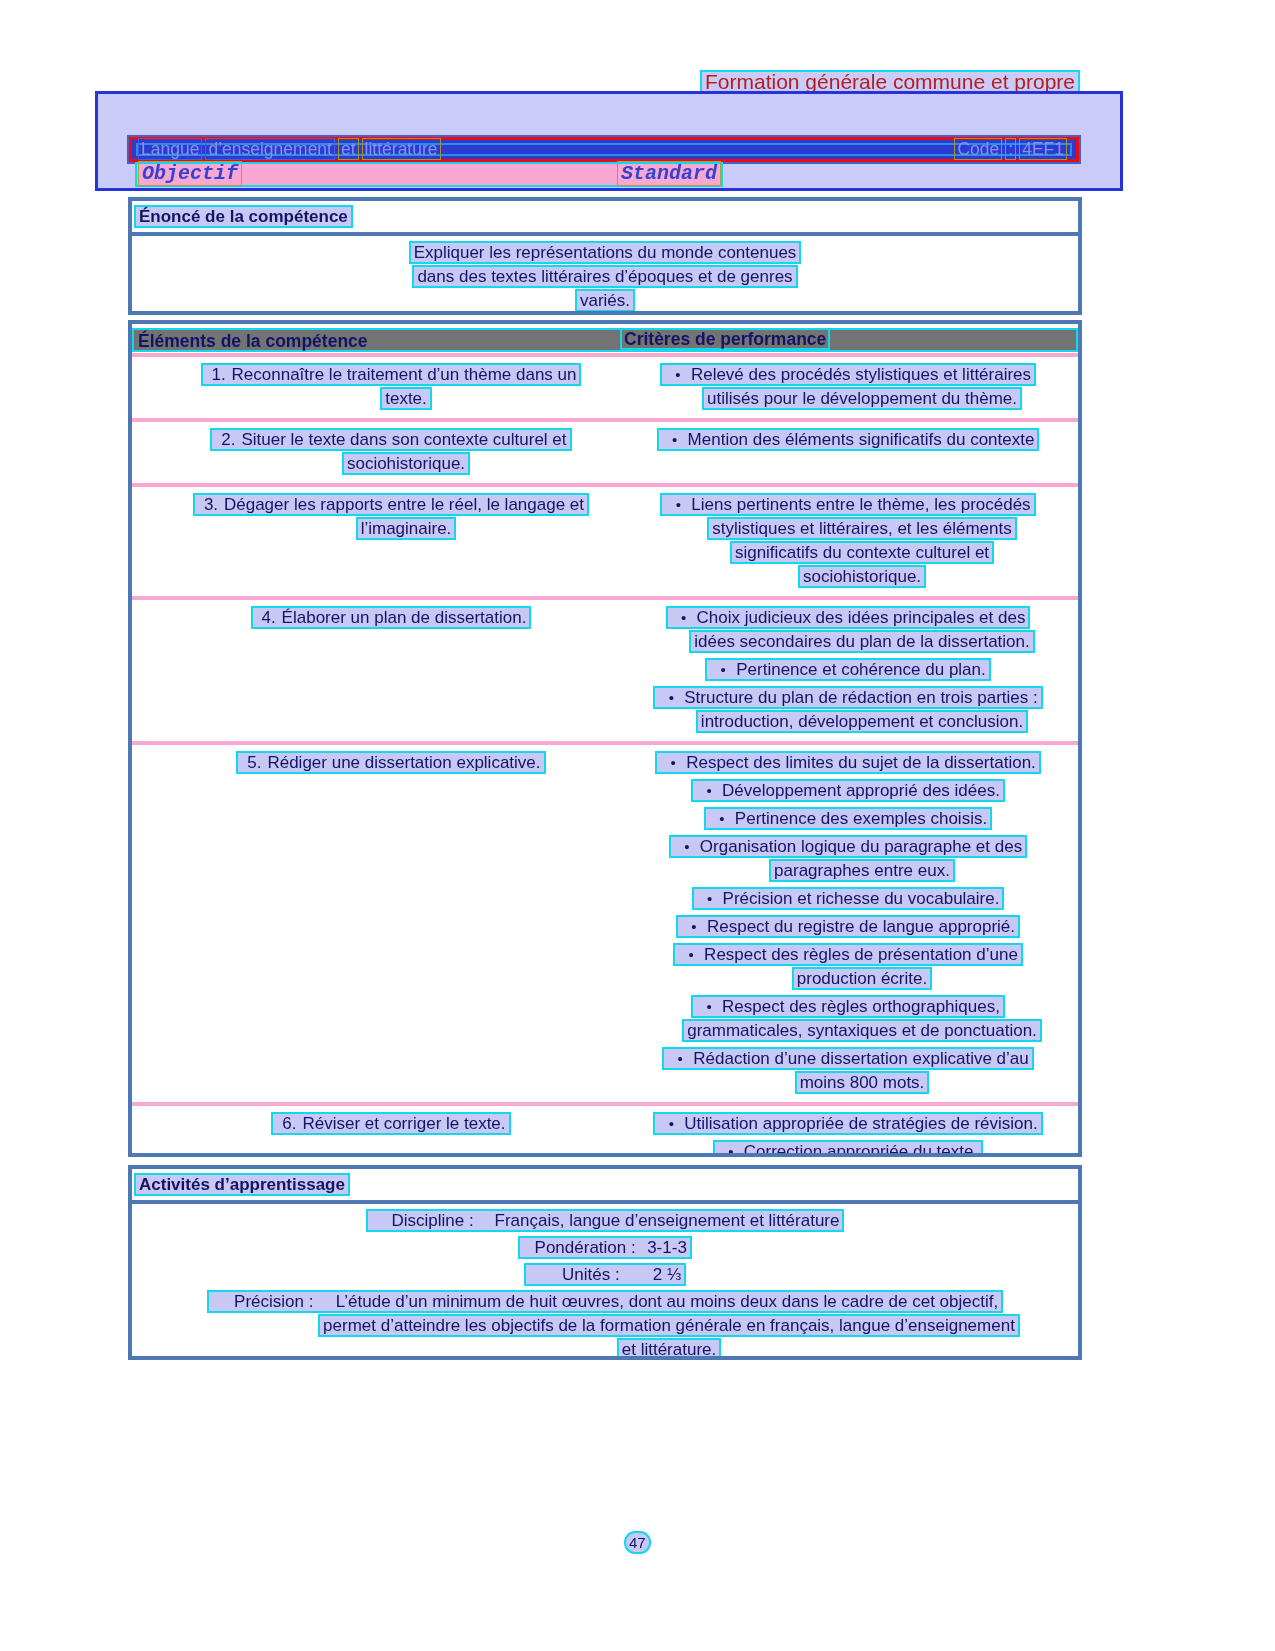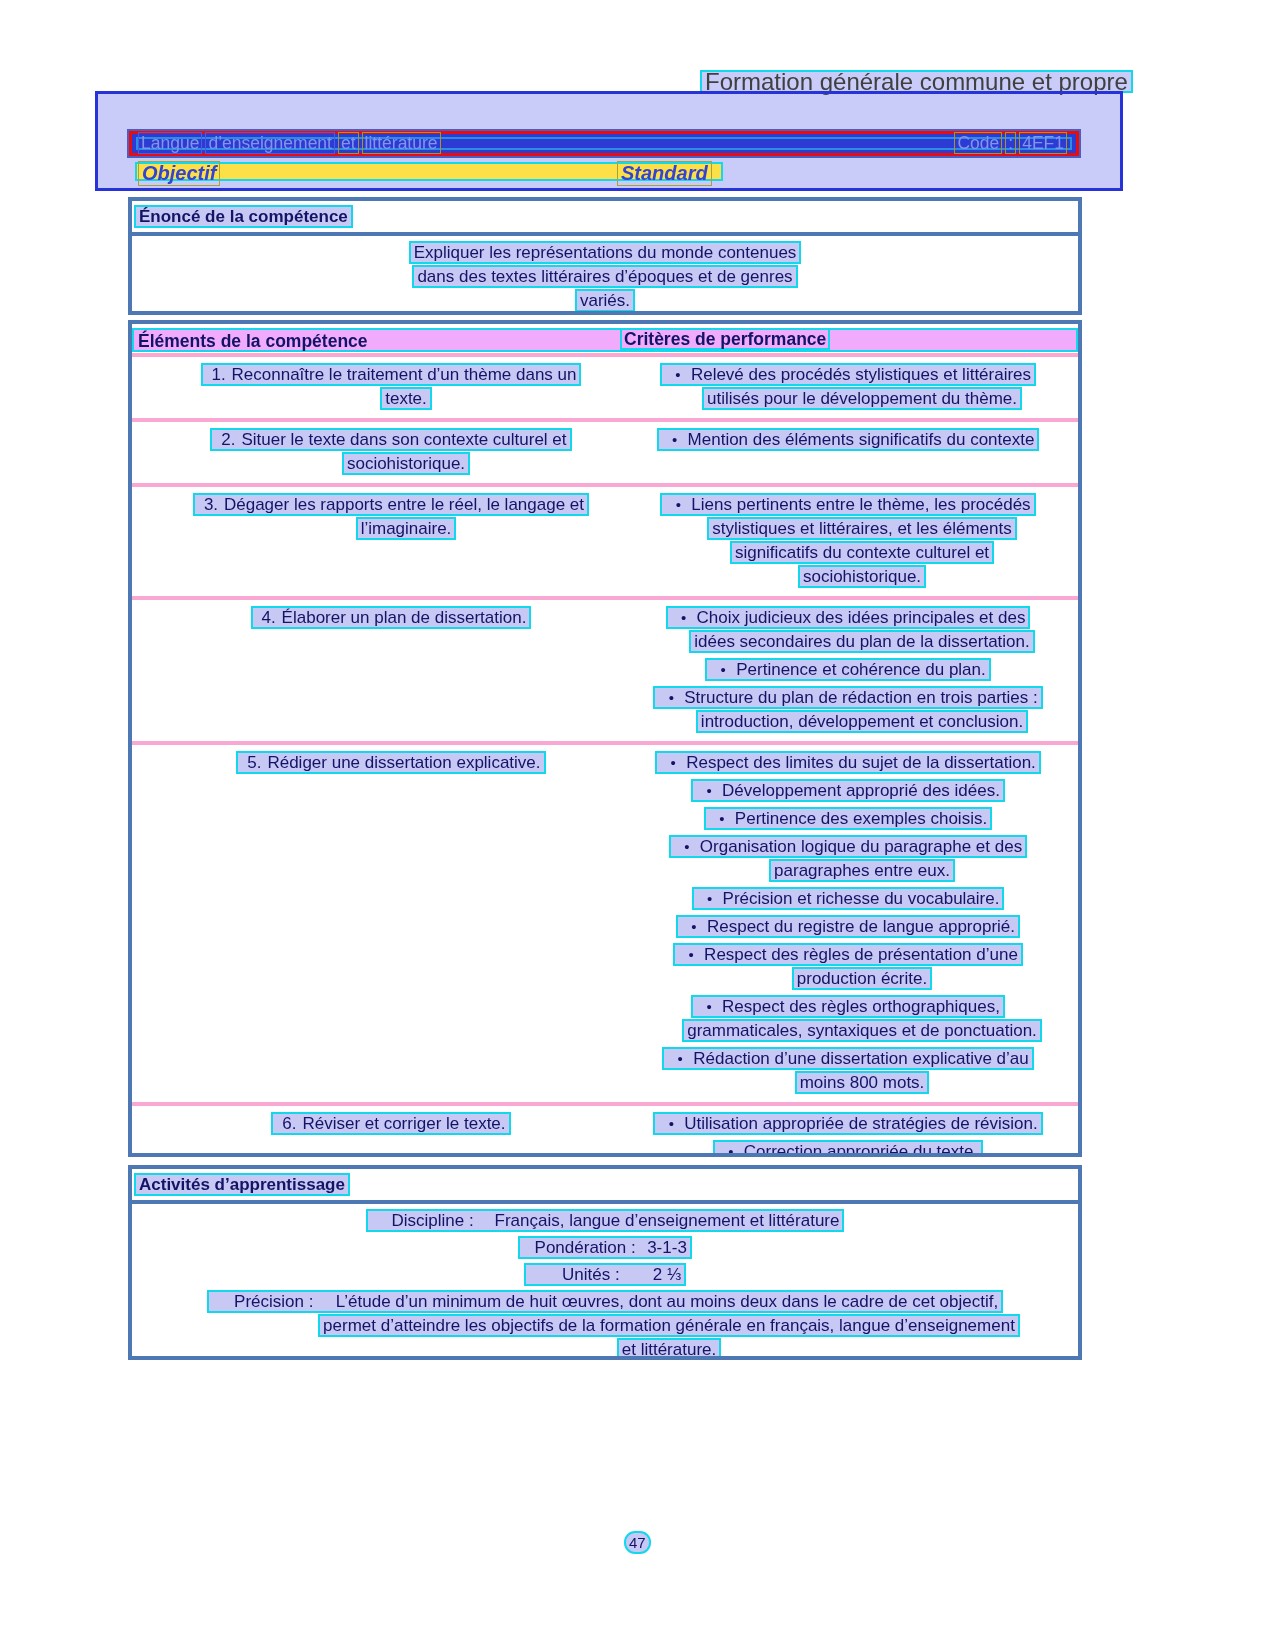--- a/index.html
+++ b/index.html
@@ -7,63 +7,63 @@
         font-family:"Liberation Sans",sans-serif;overflow:hidden;color:#141466;}
 
   
   .hl{display:inline-block;background:#c7c8f4;border:2px solid #12d8ec;
       color:#141466;font-size:17px;line-height:19px;padding:0 3px;
       white-space:nowrap;vertical-align:top;}
   .b{font-weight:bold;}
   .ln{display:block;margin:1px 0;text-align:center;}
 
   
-  .top-note{position:absolute;left:700px;top:70px;z-index:3;font-size:24px;
-            color:#404040;background:#c9cbf8;}
+  .top-note{position:absolute;left:700px;top:70px;z-index:3;font-size:21px;
+            color:#b91c1c;background:#c9cbf8;}
 
   
   .bigbox{position:absolute;left:95px;top:91px;width:1028px;height:100px;
           background:#c9cbf8;border:3px solid #2633d8;border-top:none;
           box-sizing:border-box;z-index:1;}
   .bigbox-topline{position:absolute;left:95px;top:91px;width:1028px;height:3px;
           background:#2633d8;z-index:4;}
 
   
-  .titlebar{position:absolute;left:127px;top:129px;width:954px;height:29px;
+  .titlebar{position:absolute;left:127px;top:135px;width:954px;height:29px;
             background:#4a5ec5;z-index:2;}
   .titlebar-inner{position:absolute;left:2px;right:2px;top:2px;bottom:2px;
             border:3px solid #ea0c0c;background:#2c3bd4;display:flex;
             align-items:center;justify-content:space-between;padding:0 6px;
             box-sizing:border-box;}
   .titlebar-linebox{position:absolute;left:4px;right:4px;top:3px;bottom:3px;
             border:2px solid #2a8fe0;pointer-events:none;}
   .bar-text{font-size:17.5px;color:#8594ea;white-space:nowrap;position:relative;}
   .bar-text .w{border:1px solid #4b5ce0;padding:0 2px;margin-right:3px;}
   .bar-text .w.y{border-color:#a8932c;}
 
   
-  .obj-strip{position:absolute;left:135px;top:162px;width:588px;height:19px;
-             background:#fde047;border:2px solid #12d8ec;box-sizing:border-box;z-index:2;}
+  .obj-strip{position:absolute;left:135px;top:162px;width:588px;height:25px;
+             background:#f9a8d4;border:2px solid #12d8ec;box-sizing:border-box;z-index:2;font-family:Liberation Mono, monospace;}
   .obj-word{position:absolute;top:-3px;font-size:20px;font-weight:bold;
             font-style:italic;color:#3443d0;border:1px solid #a8a23a;padding:0 3px;
             white-space:nowrap;}
   .obj-word.left{left:1px;}
   .obj-word.right{left:480px;}
 
   
   .tbl{position:absolute;left:128px;width:954px;border:4px solid #4d78b4;
        background:#fff;box-sizing:border-box;overflow:hidden;}
   .tbl1{top:197px;height:118px;}
   .tbl2{top:320px;height:837px;}
   .tbl3{top:1165px;height:195px;}
   .sec-hdr{padding:4px 2px;border-bottom:4px solid #4d78b4;}
   .sec-body{padding:4px 2px;}
 
   
-  .band{margin:4px 0 1px;background:#f0abfc;border:2px solid #12d8ec;height:24px;
+  .band{margin:4px 0 1px;background:#737373;border:2px solid #12d8ec;height:24px;
         position:relative;box-sizing:border-box;padding-left:44px;}
   .band .lh{position:absolute;left:4px;top:1px;font-weight:bold;font-size:17.5px;
         line-height:20px;color:#141466;white-space:nowrap;}
   .band .rh{position:absolute;left:486px;top:-2px;font-weight:bold;font-size:17.5px;
         line-height:18px;color:#141466;border:2px solid #12d8ec;padding:0 2px;
         white-space:nowrap;}
   .row2{display:flex;border-top:4px solid #f9a8d4;padding:5px 15px 7px;}
   .cell-l{width:486px;box-sizing:border-box;padding-left:2px;}
   .cell-r{flex:1;}
   .num{display:inline-block;width:26px;}

